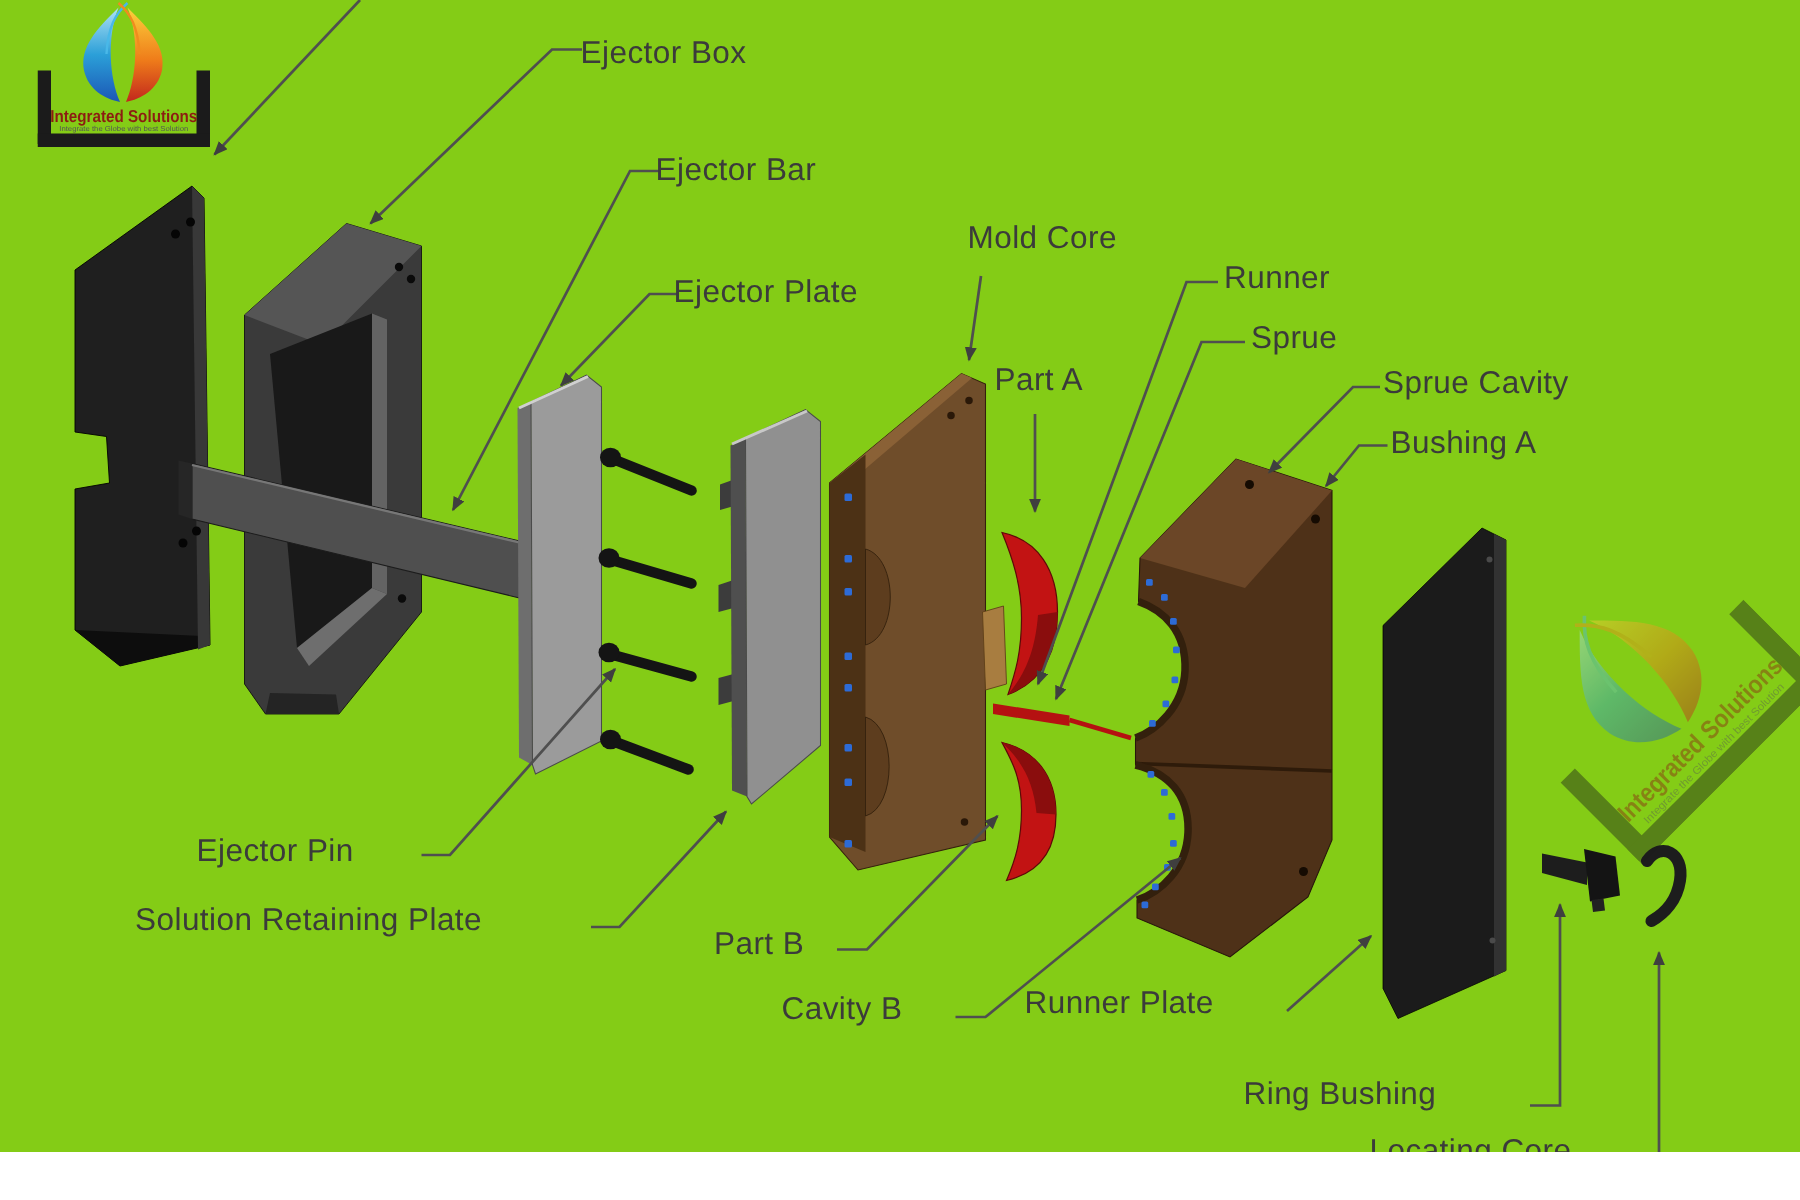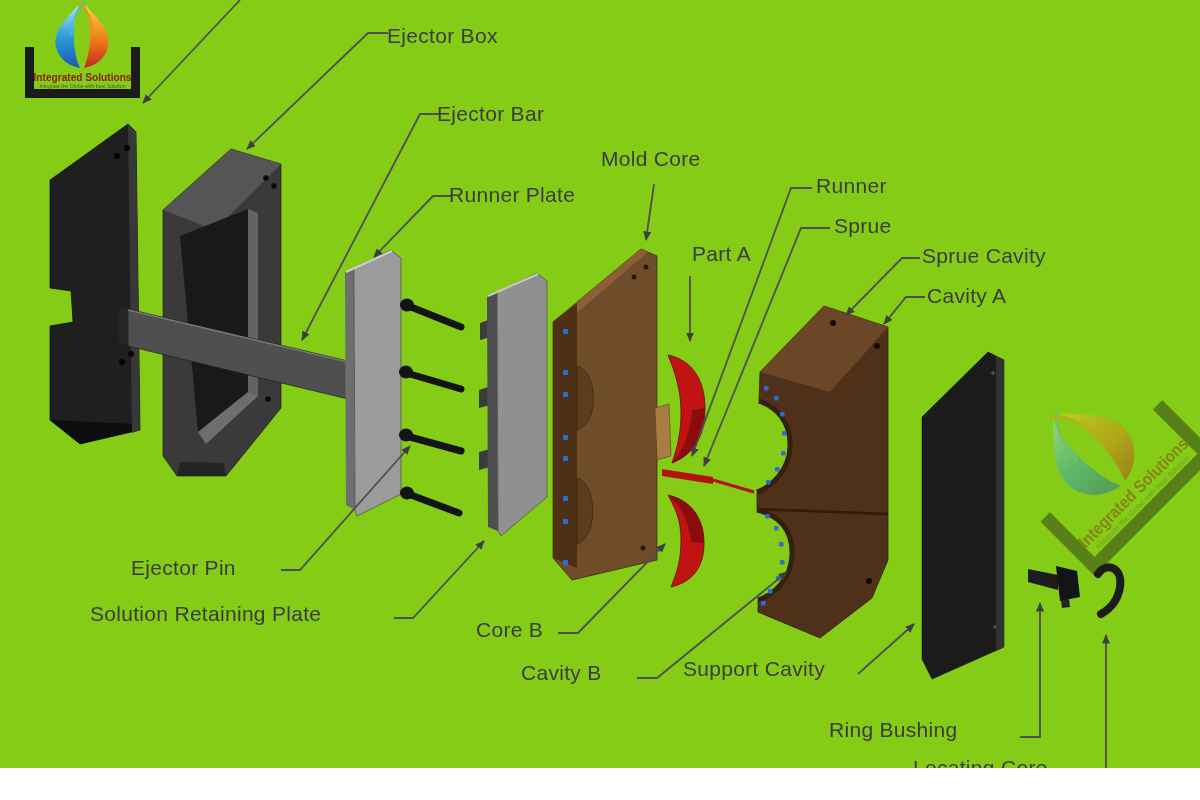--- a/index.html
+++ b/index.html
@@ -207,32 +207,32 @@
       <polyline points="558,633 578,633 665,544" marker-end="url(#arr)"></polyline>
       <polyline points="637,678 657,678 787,572" marker-end="url(#arr)"></polyline>
       <polyline points="858,674 914,624" marker-end="url(#arr)"></polyline>
       <polyline points="1020,737 1040,737 1040,603" marker-end="url(#arr)"></polyline>
       <polyline points="1092,773 1106,773 1106,635" marker-end="url(#arr)"></polyline>
     </g>
   </svg>
 
   <div class="label" style="left:387px;top:24px">Ejector Box</div>
   <div class="label" style="left:437px;top:102px">Ejector Bar</div>
-  <div class="label" style="left:449px;top:183px">Runner Plate</div>
-  <div class="label" style="left:601px;top:147px">Mold Core</div>
-  <div class="label" style="left:692px;top:242px">Part A</div>
+  <div class="label" style="left:449px;top:183px">Ejector Plate</div>
+  <div class="label" style="left:645px;top:147px">Mold Core</div>
+  <div class="label" style="left:663px;top:242px">Part A</div>
   <div class="label" style="left:816px;top:174px">Runner</div>
   <div class="label" style="left:834px;top:214px">Sprue</div>
   <div class="label" style="left:922px;top:244px">Sprue Cavity</div>
-  <div class="label" style="left:927px;top:284px">Cavity A</div>
+  <div class="label" style="left:927px;top:284px">Bushing A</div>
   <div class="label" style="left:131px;top:556px">Ejector Pin</div>
   <div class="label" style="left:90px;top:602px">Solution Retaining Plate</div>
-  <div class="label" style="left:476px;top:618px">Core B</div>
+  <div class="label" style="left:476px;top:618px">Part B</div>
   <div class="label" style="left:521px;top:661px">Cavity B</div>
-  <div class="label" style="left:683px;top:657px">Support Cavity</div>
+  <div class="label" style="left:683px;top:657px">Runner Plate</div>
   <div class="label" style="left:829px;top:718px">Ring Bushing</div>
   <div class="label" style="left:913px;top:756px">Locating Core</div>
 
   <div class="logo-header">
     <svg class="logo-svg" viewBox="0 0 115 98">
       <rect x="0" y="47" width="9" height="49" fill="#1b1b1b"></rect>
       <rect x="106" y="47" width="9" height="49" fill="#1b1b1b"></rect>
       <rect x="0" y="89" width="115" height="9" fill="#1b1b1b"></rect>
       <path d="M54,5 C40,19 28,31 31,47 C34,60 45,66 55,68 C48,52 46,25 54,5 Z" fill="url(#gBlue)"></path>
       <path d="M46,36 C47,18 52,9 60,2" stroke="#49b8e8" fill="none" stroke-width="1.6"></path>

